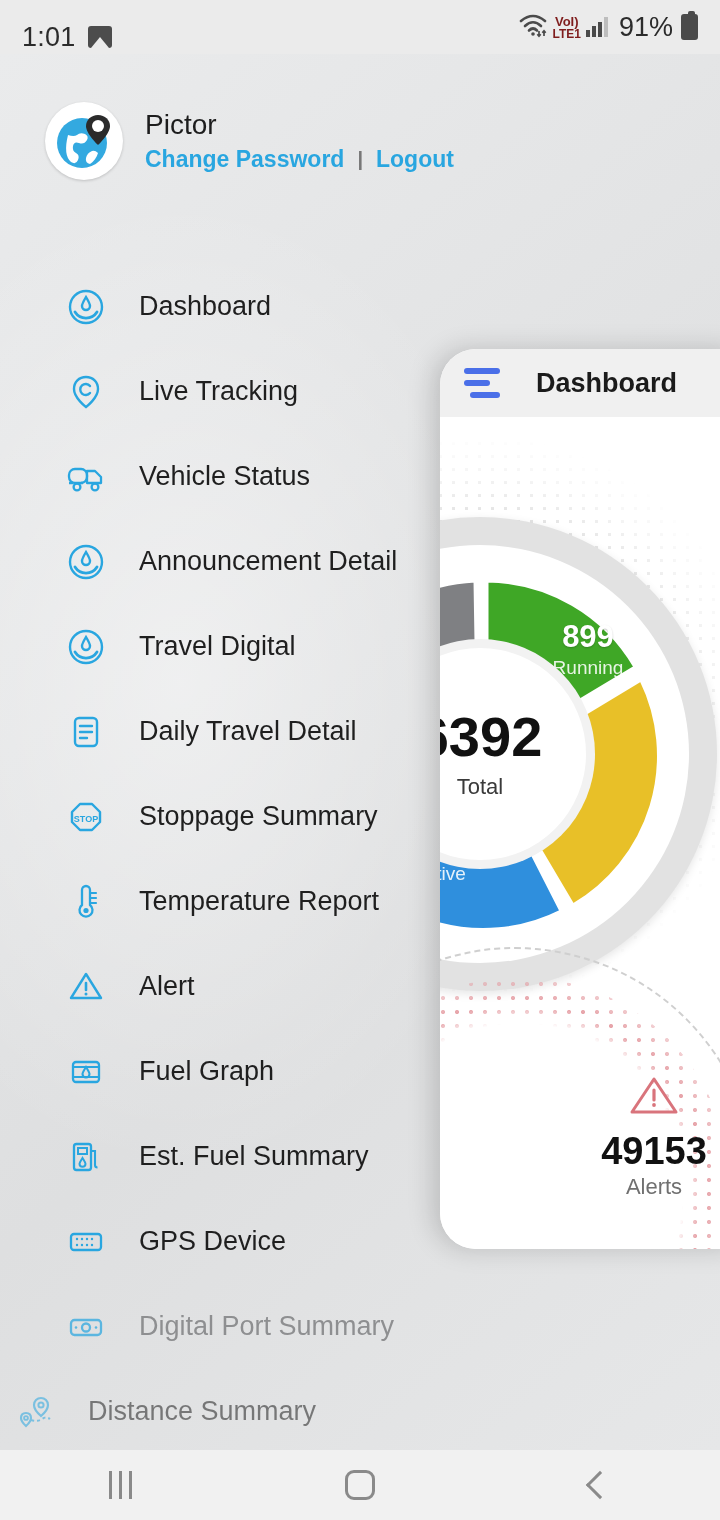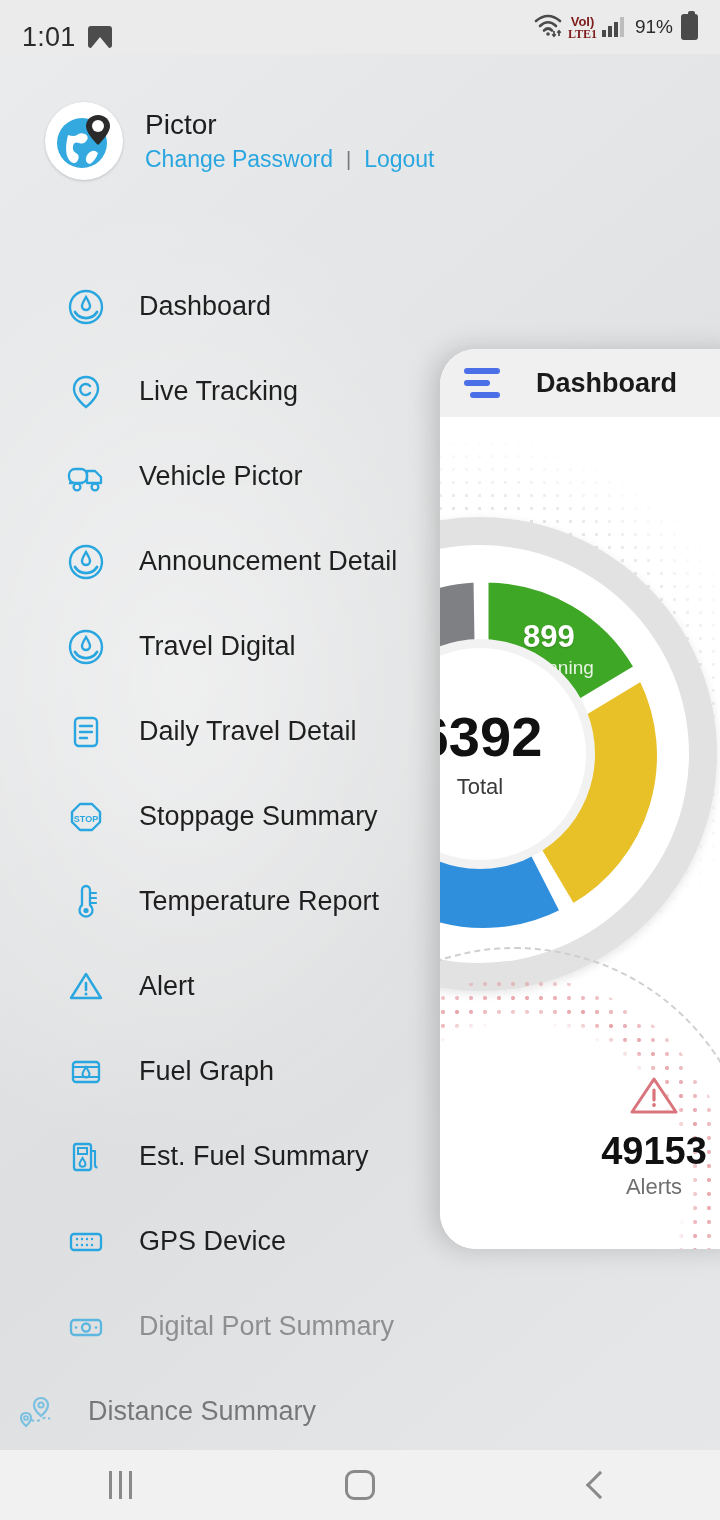--- a/index.html
+++ b/index.html
@@ -21,28 +21,28 @@
   .sb-left{ display:flex; align-items:center; gap:13px;margin-top:20px; }
   .sb-time{ font-size:27px; color:#2b2b2b; letter-spacing:.2px; }
   .sb-photo{ width:24px; height:22px; background:#4c4c4c; border-radius:3px; position:relative; overflow:hidden;}
   .sb-photo:after{
     content:""; position:absolute; left:3px; bottom:0; width:0;height:0;
     border-left:9px solid transparent;border-right:9px solid transparent;border-bottom:11px solid #ebebeb;
   }
   .sb-right{ display:flex; align-items:center; gap:5px; }
   .sb-volte{ display:flex; flex-direction:column; align-items:center; line-height:1;}
   .sb-volte span{ font-size:13px; font-weight:bold; color:#7f1d1d;}
-  .sb-volte span.t{ font-size:12px;font-family:Liberation Serif, serif;}
+  .sb-volte span.t{ font-size:12px;}
   .sb-bars{ display:flex; align-items:flex-end; gap:2px; height:20px;}
   .sb-bars i{ display:block; width:4px; background:#4a4a4a;}
   .sb-bars i:nth-child(1){height:7px}
   .sb-bars i:nth-child(2){height:11px}
   .sb-bars i:nth-child(3){height:15px}
   .sb-bars i:nth-child(4){height:20px; background:#bdbdbd;}
-  .sb-pct{ font-size:19px; color:#2b2b2b; margin-left:6px;}
+  .sb-pct{ font-size:27px; color:#2b2b2b; margin-left:6px;}
   .sb-batt{ width:17px;height:26px;border:3px solid #4a4a4a;border-radius:3px;background:#4a4a4a;position:relative;margin-left:3px;}
   .sb-batt:before{content:"";position:absolute;left:4px;top:-6px;width:7px;height:4px;background:#4a4a4a;border-radius:2px 2px 0 0;}
 
   
   #drawer{
     position:absolute; left:0; top:54px; width:720px; height:1396px;
     background:linear-gradient(140deg,#eaebec 0%,#e3e4e5 35%,#dedfe0 60%,#e6e7e8 100%);
   }
   #drawer:before{
     content:""; position:absolute; inset:0;
@@ -53,21 +53,21 @@
   
   #drawer-header{ position:absolute; left:0; top:32px; width:720px; height:110px; display:flex; align-items:center; padding-left:45px;}
   .logo{
     width:78px;height:78px;border-radius:50%;background:#fff;
     box-shadow:0 1px 3px rgba(0,0,0,.18);
     position:relative; flex:0 0 auto;
   }
   .logo svg{ position:absolute; left:9px; top:9px; }
   .acct{ margin-left:22px; display:flex; flex-direction:column; gap:5px;}
   .acct-name{ font-size:28px; color:#1d1d1d;}
-  .acct-links{ display:flex; align-items:center; gap:0; font-size:23px;}
+  .acct-links{ display:flex; align-items:center; gap:0; font-size:23px;font-weight:bold;}
   .acct-links a{ color:#29a6e0; text-decoration:none;}
   .acct-sep{ color:#777; margin:0 13px; font-size:20px;}
 
   
   #menu{ position:absolute; left:0; top:210px; width:720px;}
   .mi{ height:85px; display:flex; align-items:center; padding-left:63px;}
   .mi .ic{ width:46px;height:46px;flex:0 0 auto;display:flex;align-items:center;justify-content:center;}
   .mi .lb{ margin-left:30px; font-size:27px; color:#1f1f1f; white-space:nowrap;}
   .mi.dim .lb{ color:#6f7072; }
   .mi.dim{ opacity:.72; }
@@ -112,21 +112,21 @@
   }
   .donut-inner-bg{ position:absolute; left:28px; top:28px; width:418px; height:418px; border-radius:50%; background:#fff;}
   #donut-svg{ position:absolute; left:0; top:0; }
   .donut-hole{
     position:absolute; left:131px; top:131px; width:212px; height:212px; border-radius:50%;
     background:#fff; box-shadow:0 0 0 9px #f2f2f2;
     display:flex; flex-direction:column; align-items:center; justify-content:center;
   }
   .donut-total-num{ font-size:56px; font-weight:bold; color:#111; line-height:1;}
   .donut-total-lb{ font-size:22px; color:#3a3a3a; margin-top:9px;}
-  .seg-lab{ position:absolute; color:#fff; pointer-events:none;}
+  .seg-lab{ position:absolute; text-align:center; color:#fff; pointer-events:none;}
   .seg-lab .n{ font-size:31px; font-weight:bold; display:block; line-height:1; text-shadow:0 1px 2px rgba(0,0,0,.22);}
   .seg-lab .t{ font-size:19px; display:block; margin-top:5px; opacity:.88;}
 
   
   .alert-dots{
     position:absolute; left:-130px; top:560px; width:420px; height:420px;
     border-radius:50%;
     background-image:radial-gradient(#e49aa0 2px, transparent 2.2px);
     background-size:14px 14px;
     -webkit-mask-image:radial-gradient(circle at 50% 50%, rgba(0,0,0,0) 55%, rgba(0,0,0,.9) 62%, rgba(0,0,0,.3) 74%, rgba(0,0,0,0) 84%);
@@ -233,21 +233,21 @@
     <div class="mi">
       <span class="ic">
         <svg width="42" height="40" viewBox="0 0 42 40">
             <rect x="4" y="12" width="18" height="14" rx="6" fill="none" stroke="#29a6e0" stroke-width="2.3"></rect>
             <path d="M22 14 h8 l6 6 v6 h-14 z" fill="none" stroke="#29a6e0" stroke-width="2.3" stroke-linejoin="round"></path>
             <circle cx="12" cy="30" r="3.4" fill="none" stroke="#29a6e0" stroke-width="2.3"></circle>
             <circle cx="30" cy="30" r="3.4" fill="none" stroke="#29a6e0" stroke-width="2.3"></circle>
             <path d="M4 26 h4 M16 26 h2" stroke="#29a6e0" stroke-width="2.3"></path>
           </svg>
       </span>
-      <span class="lb">Vehicle Pictor</span>
+      <span class="lb">Vehicle Status</span>
     </div>
 
     <div class="mi">
       <span class="ic">
         <svg width="40" height="40" viewBox="0 0 40 40">
             <circle cx="20" cy="20" r="16" fill="none" stroke="#29a6e0" stroke-width="2.4"></circle>
             <path d="M9 25 A13 13 0 0 0 31 25" fill="none" stroke="#29a6e0" stroke-width="2.8" stroke-linecap="round"></path>
             <path d="M20 10 c3 5 4 7 4 9 a4 4 0 0 1 -8 0 c0-2 1-4 4-9z" fill="none" stroke="#29a6e0" stroke-width="2.4"></path>
           </svg>
       </span>

